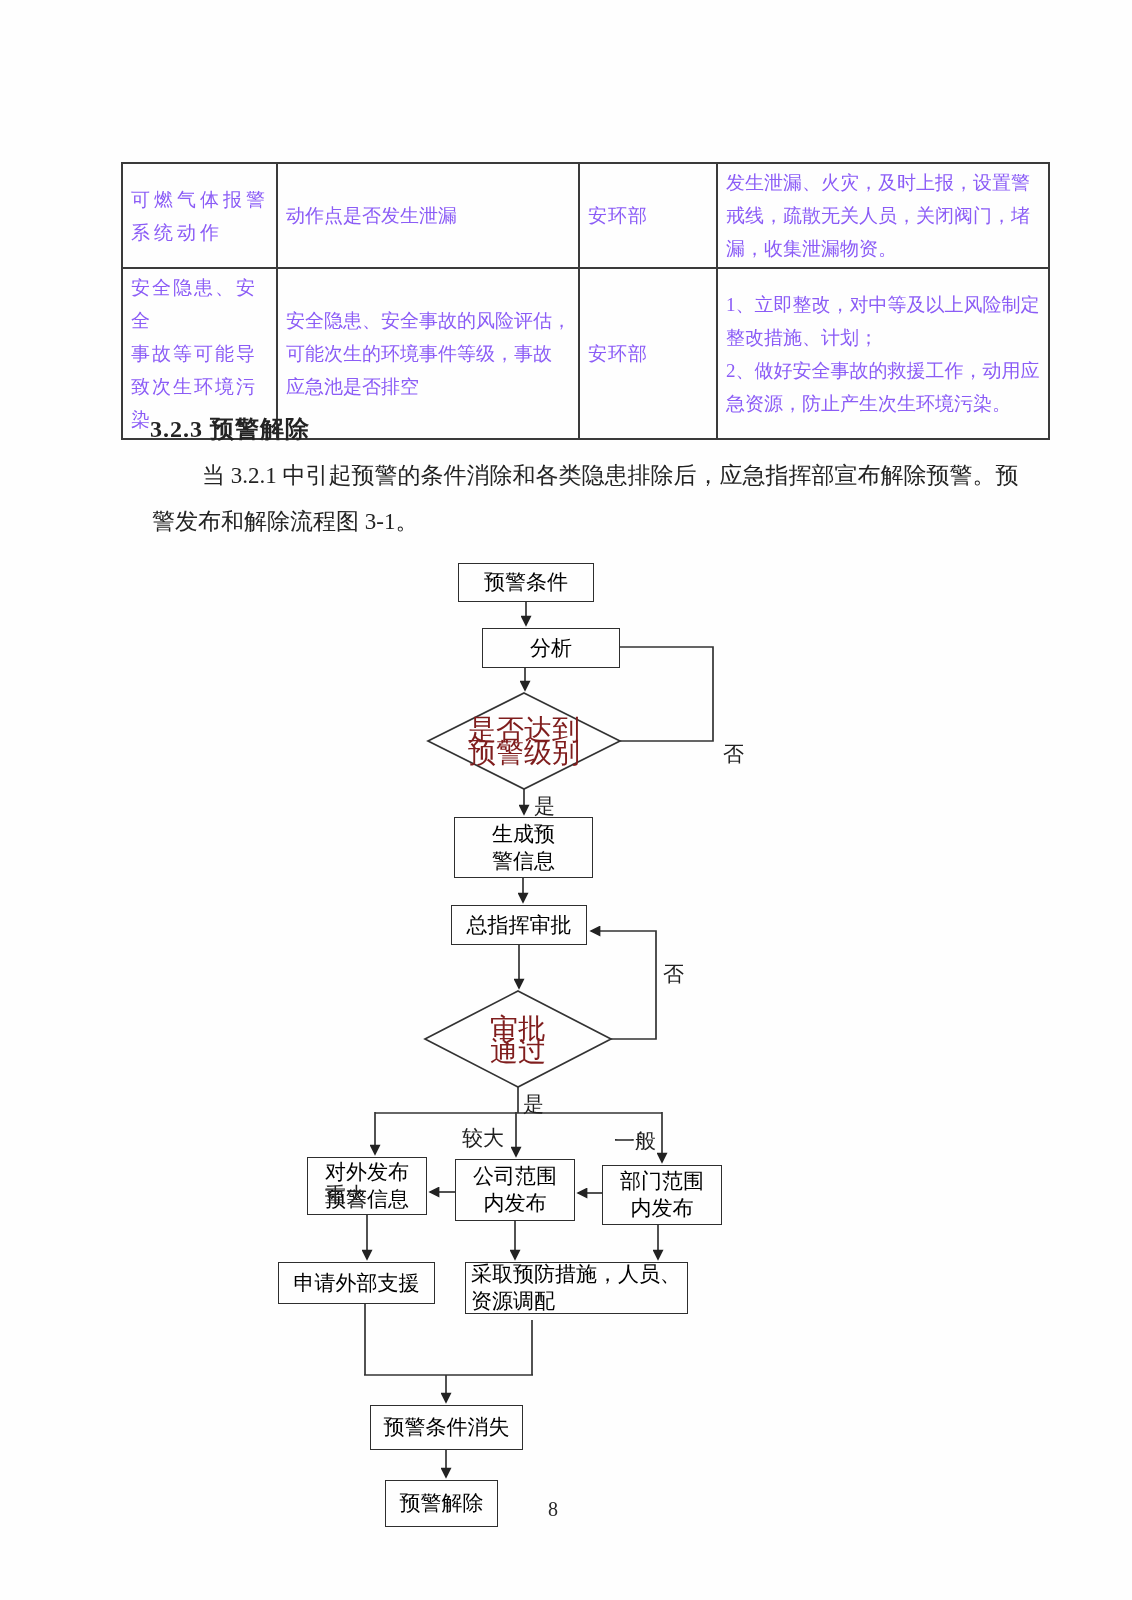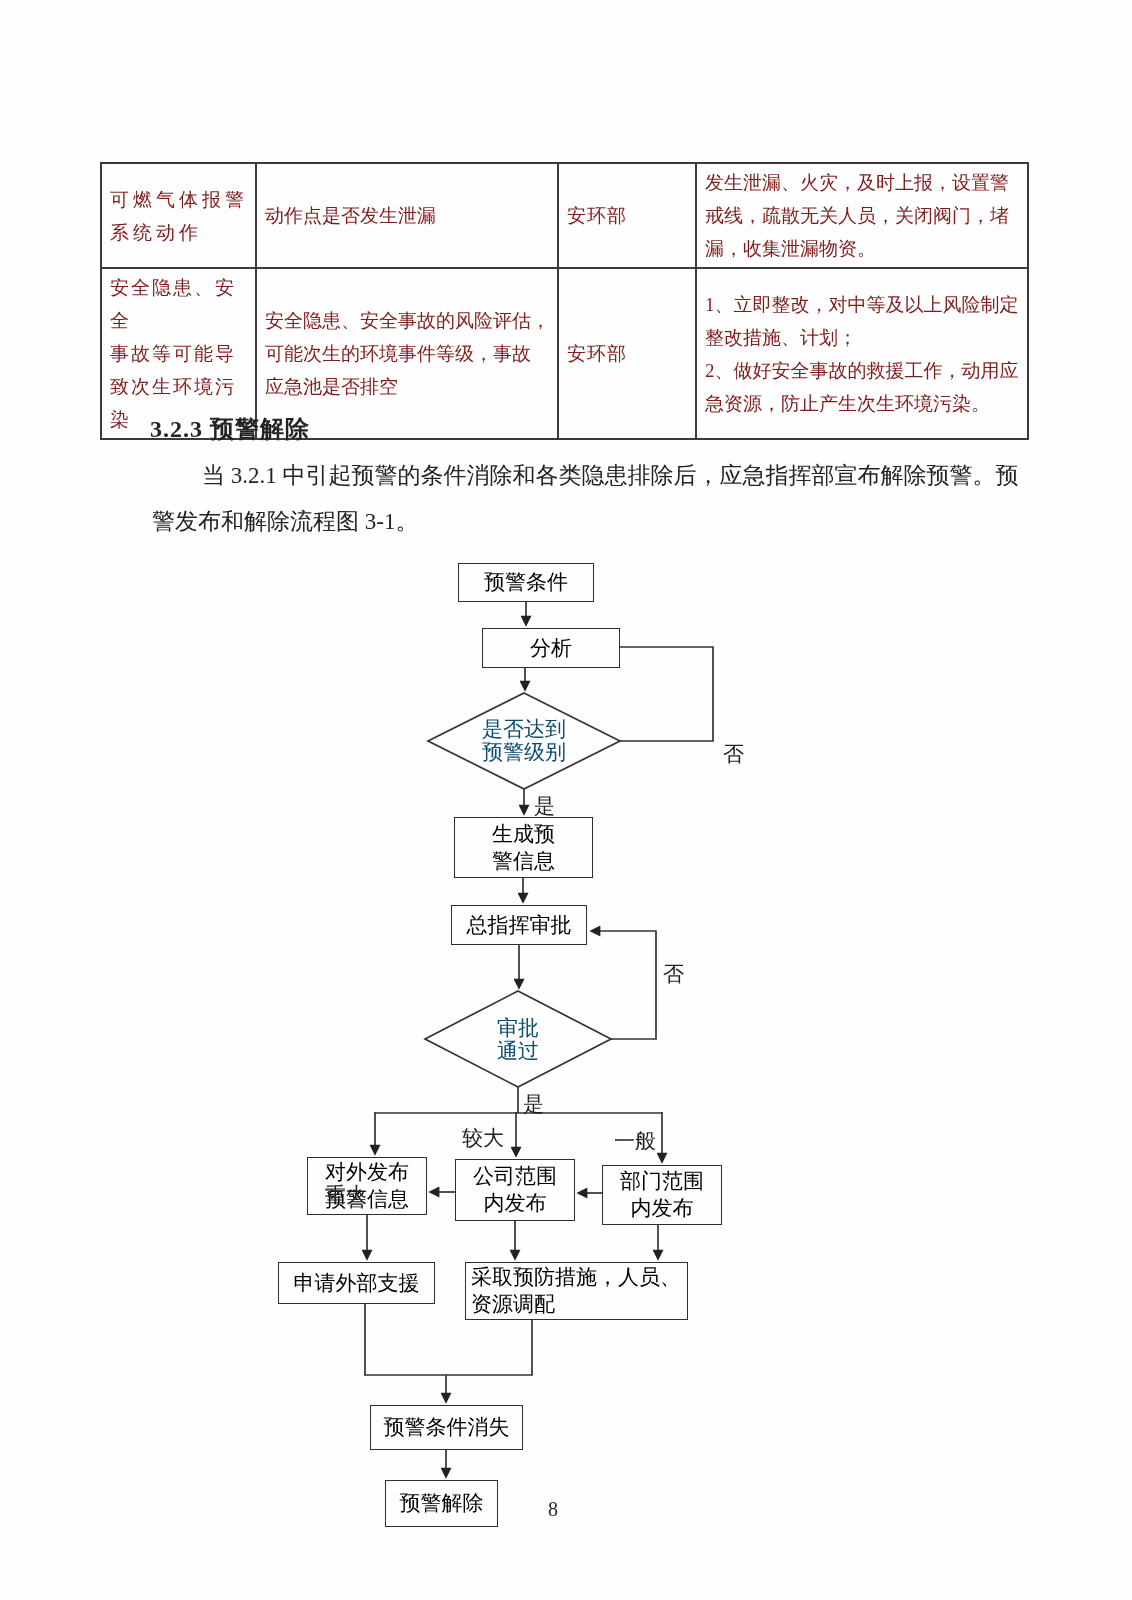--- a/index.html
+++ b/index.html
@@ -4,23 +4,23 @@
 <style>
   html,body{margin:0;padding:0;background:#888;}
   .page{
     position:relative;width:1132px;height:1600px;margin:0 auto;
     background:#fefefe;overflow:hidden;
     font-family:"Liberation Serif","DejaVu Serif",serif;
     color:#232323;
   }
   
   table.doc-table{
-    position:absolute;left:100px;top:162px;width:927px;height:250px;
+    position:absolute;left:121px;top:162px;width:927px;height:250px;
     border-collapse:collapse;table-layout:fixed;
-    font-size:19px;line-height:33px;color:#7f1d1d;
+    font-size:19px;line-height:33px;color:#8b5cf6;
   }
   table.doc-table td{
     border:2px solid #3a3a3a;vertical-align:middle;
     white-space:pre-line;padding:2px 2px 2px 8px;
   }
   td.c1{letter-spacing:2px;padding-right:2px;}
   tr.r1 td.c1{letter-spacing:4px;}
   td.c3{padding-left:20px;letter-spacing:1px;}
   td.c4{padding-left:8px;padding-right:2px;}
   
@@ -39,22 +39,22 @@
   .fc-svg .dia{fill:#fefefe;stroke:#333;stroke-width:1.7;}
   .fc-box{
     position:absolute;border:1.7px solid #2e2e2e;background:#fefefe;
     display:flex;align-items:center;justify-content:center;text-align:center;
     font-size:21px;line-height:27px;white-space:pre-line;color:#000000;
     box-sizing:border-box;
   }
   .fc-box.left{justify-content:flex-start;text-align:left;padding:2px 5px;}
   .fc-text{
     position:absolute;display:flex;align-items:center;justify-content:center;
-    text-align:center;font-size:21px;line-height:23px;white-space:pre-line;
-    color:#0c4a6e;pointer-events:none;
+    text-align:center;font-size:28px;line-height:23px;white-space:pre-line;
+    color:#7f1d1d;pointer-events:none;
   }
   .fc-label{
     position:absolute;font-size:21px;color:#1f1f1f;white-space:nowrap;
   }
   .page-number{
     position:absolute;left:548px;top:1498px;font-size:20px;color:#2a2a2a;
   }
 </style>
 </head>
 <body>
@@ -142,21 +142,21 @@
   <div class="fc-box" style="left:451px;top:905px;width:136px;height:40px;">总指挥审批</div>
   <div class="fc-text" style="left:438px;top:1015px;width:160px;height:50px;">审批
 通过</div>
   <div class="fc-box" style="left:307px;top:1157px;width:120px;height:58px;">对外发布
 预警信息</div>
   <div class="fc-box" style="left:455px;top:1159px;width:120px;height:62px;">公司范围
 内发布</div>
   <div class="fc-box" style="left:602px;top:1165px;width:120px;height:60px;">部门范围
 内发布</div>
   <div class="fc-box" style="left:278px;top:1262px;width:157px;height:42px;">申请外部支援</div>
-  <div class="fc-box left" style="left:465px;top:1262px;width:223px;height:58px;">采取预防措施，人员、
+  <div class="fc-box left" style="left:465px;top:1262px;width:223px;height:52px;">采取预防措施，人员、
 资源调配</div>
   <div class="fc-box" style="left:370px;top:1405px;width:153px;height:45px;">预警条件消失</div>
   <div class="fc-box" style="left:385px;top:1480px;width:113px;height:47px;">预警解除</div>
 
   <div class="fc-label" style="left:723px;top:740px;">否</div>
   <div class="fc-label" style="left:534px;top:792px;">是</div>
   <div class="fc-label" style="left:663px;top:960px;">否</div>
   <div class="fc-label" style="left:523px;top:1090px;">是</div>
   <div class="fc-label" style="left:325px;top:1181px;text-align:center;">重大</div>
   <div class="fc-label" style="left:462px;top:1124px;">较大</div>

